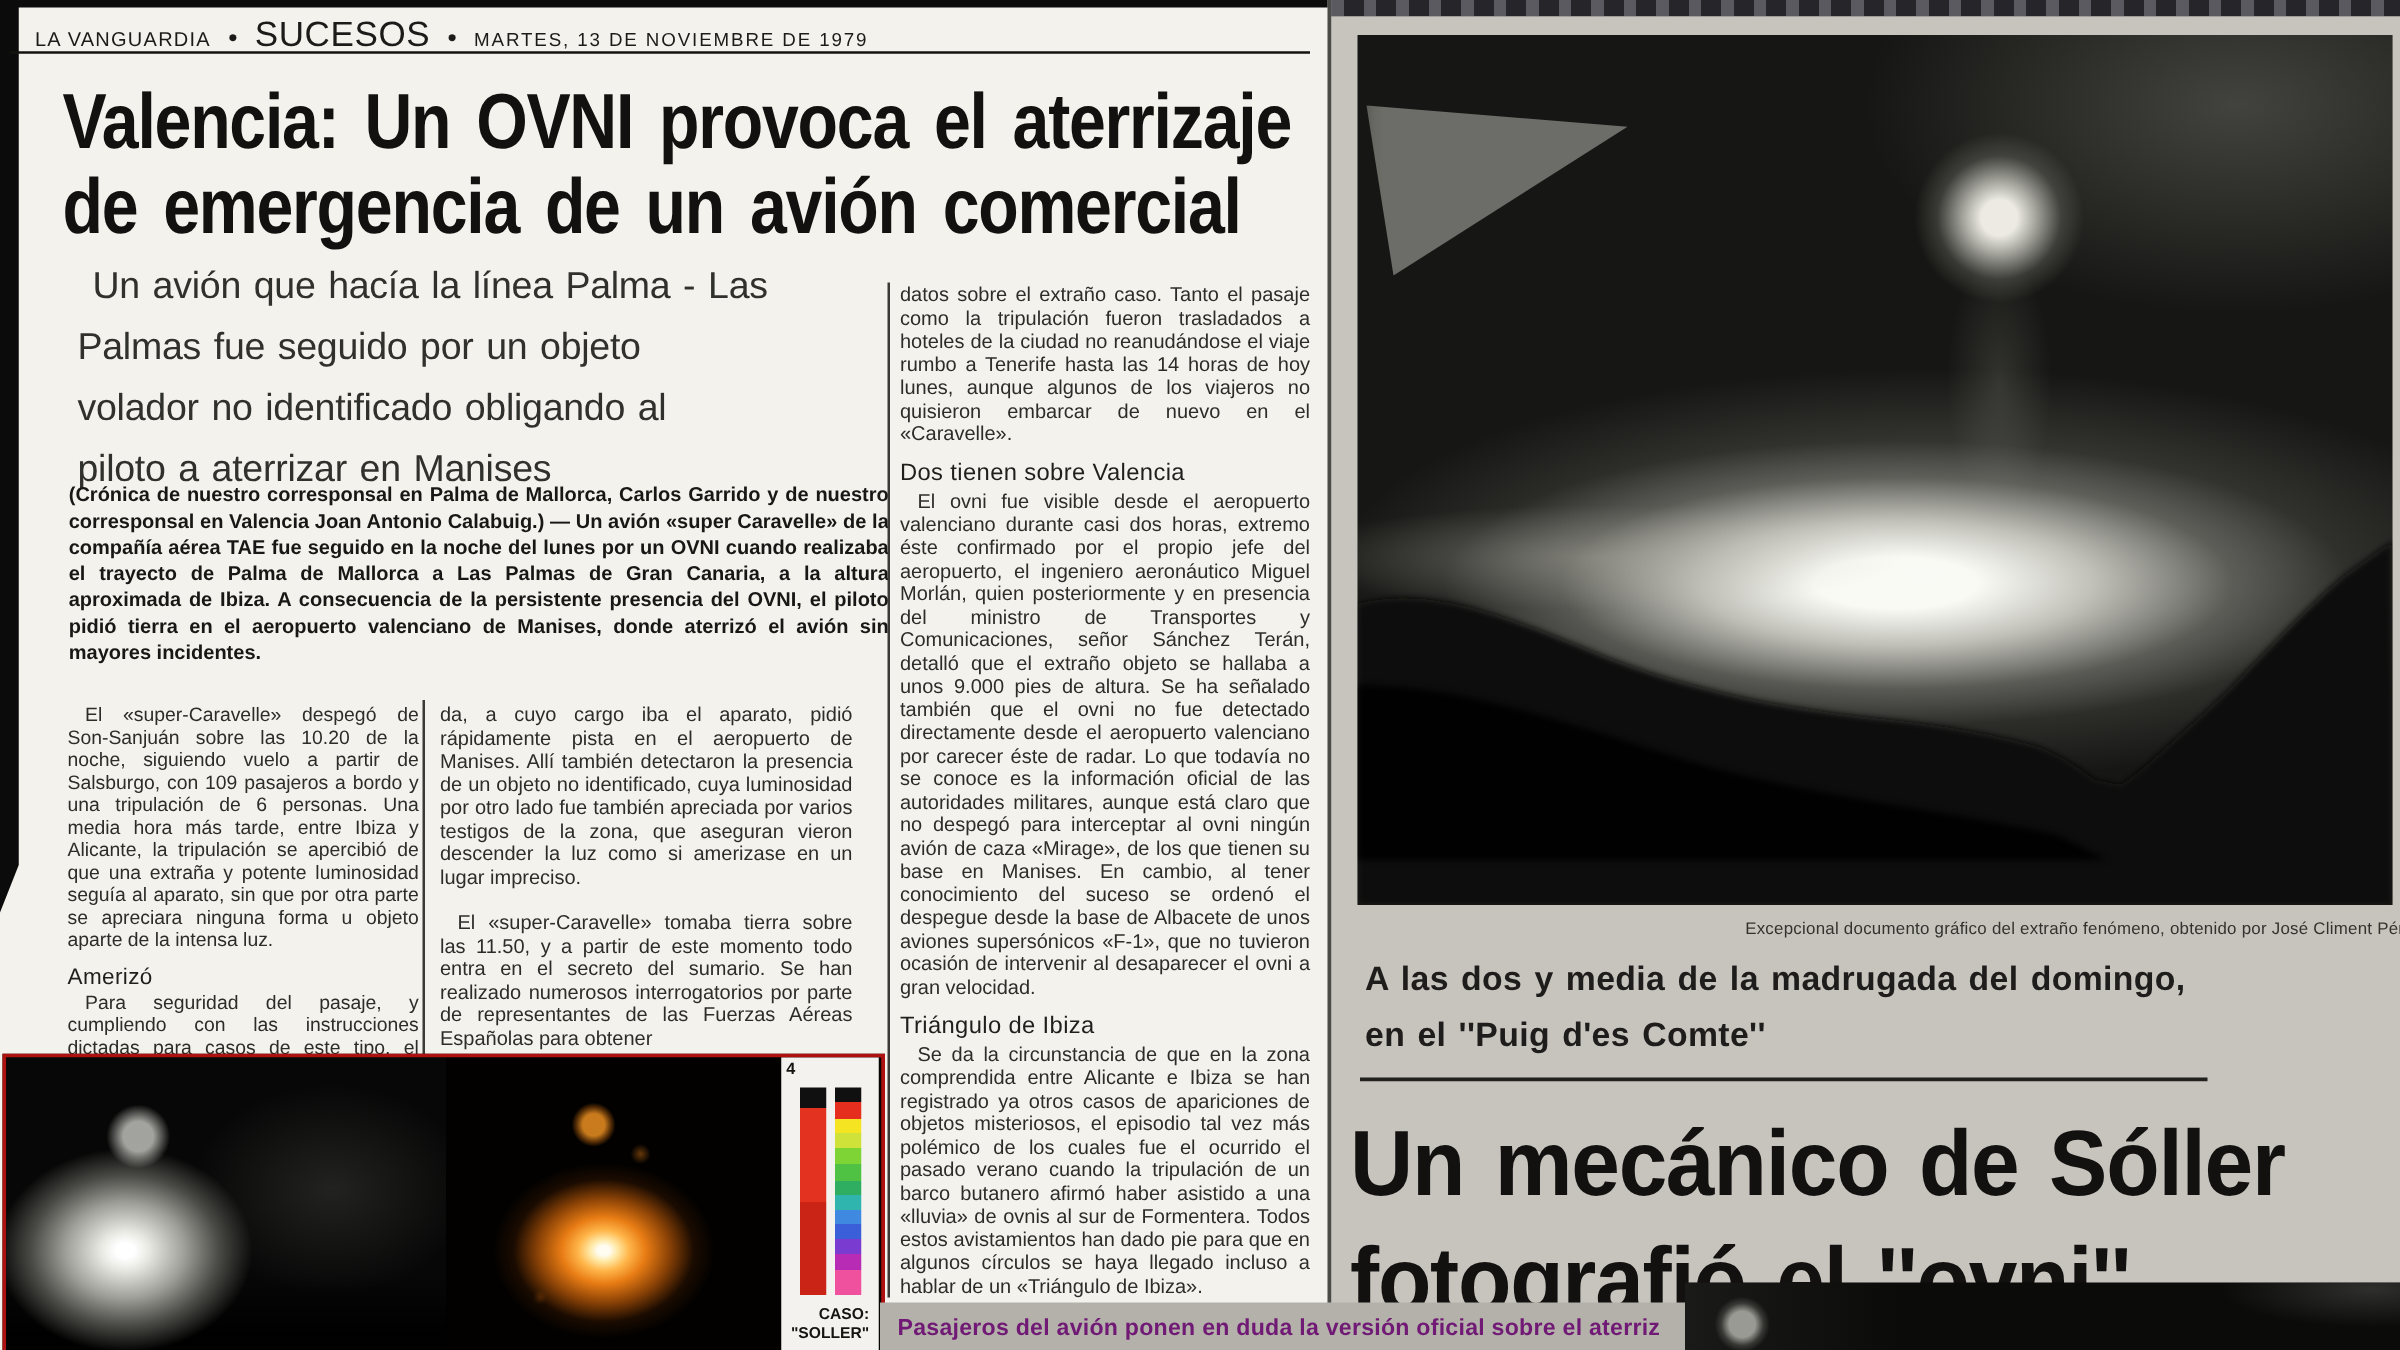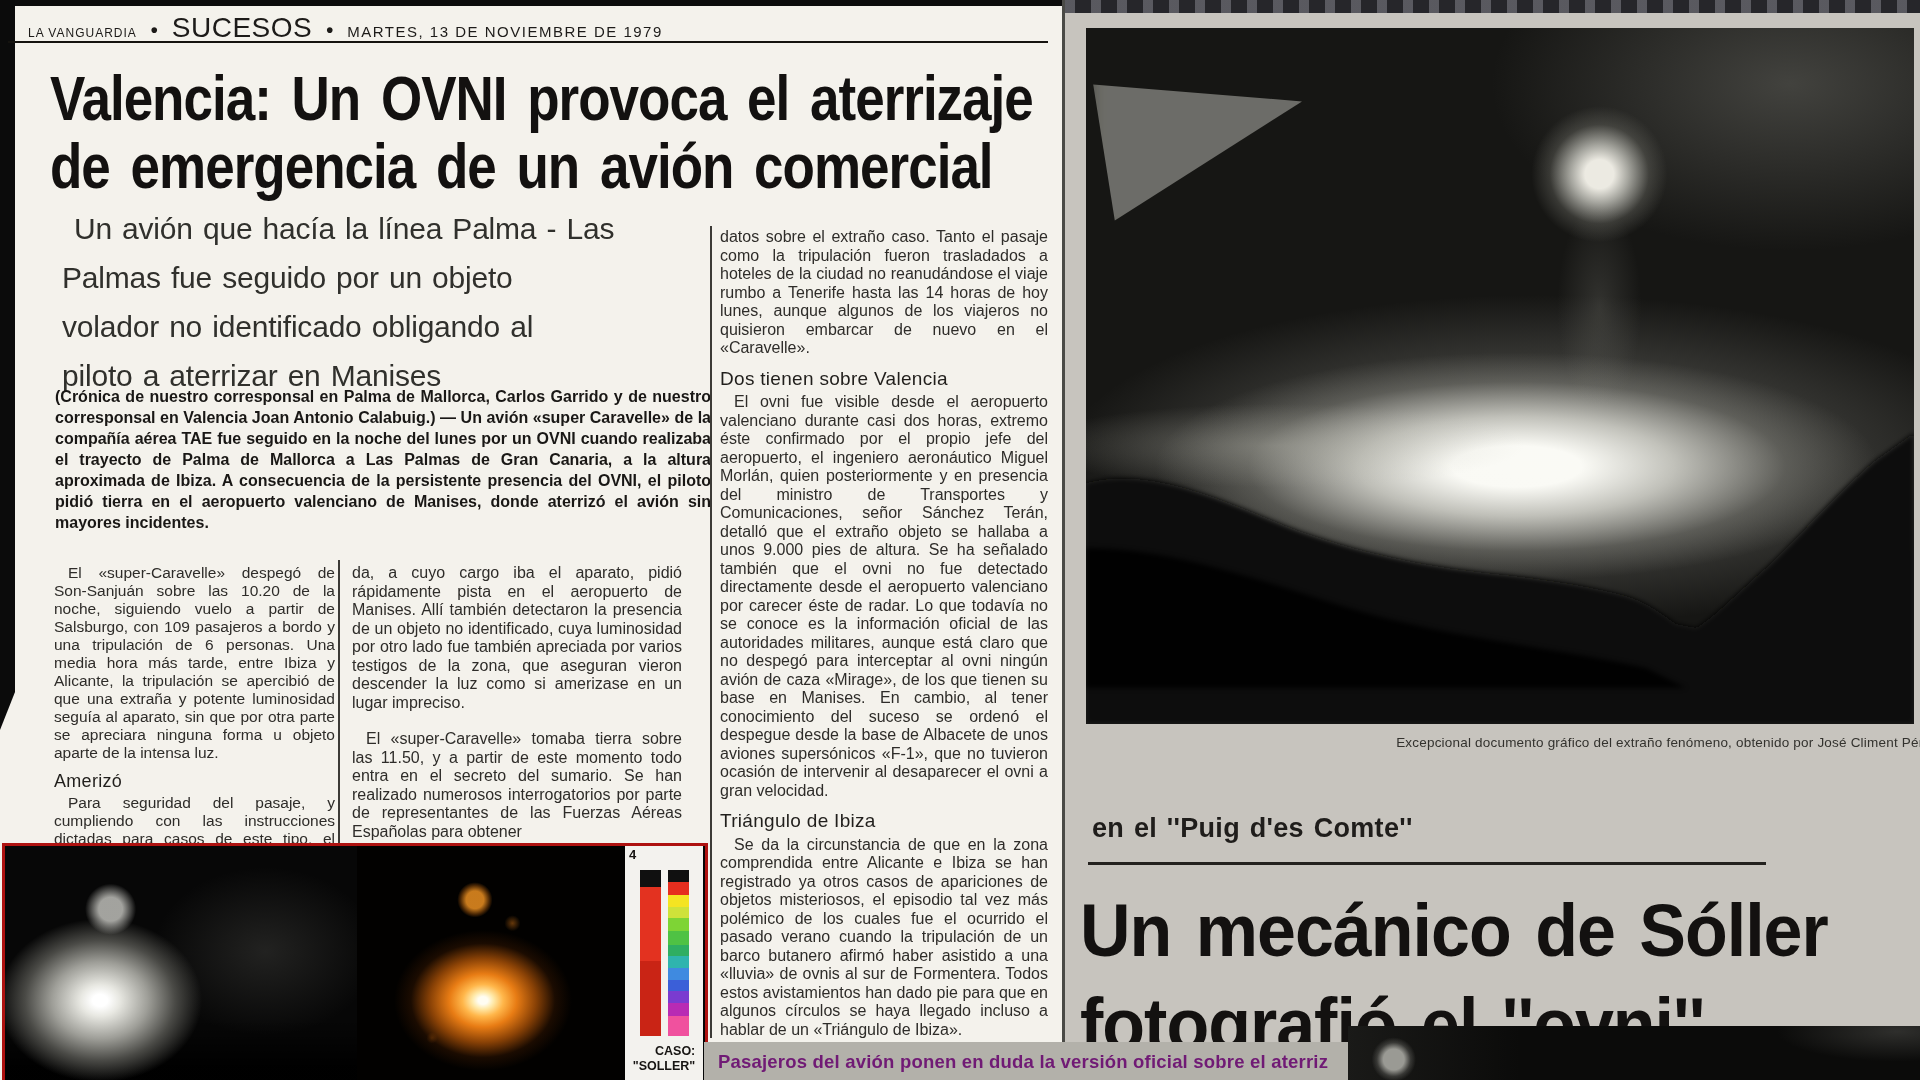--- a/index.html
+++ b/index.html
@@ -8,21 +8,21 @@
   .abs{position:absolute;}
 
   
   #left-clip{left:0;top:0;width:1062px;height:1080px;background:#f4f2ec;z-index:1;}
   #topstrip-left{left:0;top:0;width:1062px;height:6px;background:#0c0c0c;z-index:3;}
   #left-edge{left:0;top:0;width:15px;height:692px;background:#0b0b0b;z-index:3;}
   #left-edge:after{content:"";position:absolute;left:0;bottom:-38px;border-left:15px solid #0b0b0b;
                    border-bottom:38px solid transparent;}
 
   #masthead{left:28px;top:12px;display:flex;align-items:baseline;gap:14px;color:#1d1b19;z-index:4;}
-  .mast-pub{font-size:12px;letter-spacing:1px;font-weight:500;}
+  .mast-pub{font-size:16px;letter-spacing:1px;font-weight:500;}
   .mast-dot{font-size:20px;font-weight:700;}
   .mast-sec{font-size:28px;font-weight:400;letter-spacing:.5px;}
   .mast-date{font-size:15px;letter-spacing:1.5px;font-weight:500;}
   #mast-rule{left:8px;top:41px;width:1040px;height:2px;background:#15130f;z-index:4;}
 
   .headline{left:50px;color:#131110;font-weight:700;font-size:53px;letter-spacing:-1px;
             word-spacing:7px;transform:scaleY(1.18);transform-origin:left top;white-space:nowrap;z-index:2;}
   #headline1{top:62px;} #headline2{top:130px;}
 
   .deck{left:62px;color:#30302c;font-size:30px;font-weight:400;letter-spacing:-.2px;
@@ -187,20 +187,21 @@
         </defs>
       <path filter="url(#b1)" fill="#0b0b0a" d="M0,455 C60,440 120,465 200,498 C270,525 340,538 400,545 C450,550 495,556 540,568
            C560,574 575,585 590,596 L610,600 C630,588 650,566 680,540 C715,508 745,470 790,432
            L828,405 L828,696 L0,696 Z"></path>
       <path filter="url(#b1)" fill="#060606" opacity=".9" d="M0,520 C90,520 180,555 280,585 C380,612 470,620 560,640 L600,660 L0,660 Z"></path>
     </svg>
   </div>
 
   <div id="photo-caption" class="abs">Excepcional documento gráfico del extraño fenómeno, obtenido por José Climent Pérez.</div>
 
+  <div id="kicker1" class="abs kicker">A las dos y media de la madrugada del domingo,</div>
   <div id="kicker2" class="abs kicker">en el ''Puig d'es Comte''</div>
   <div id="kicker-rule" class="abs"></div>
 
   <div id="bigh1" class="abs big-headline">Un mecánico de Sóller</div>
   <div id="bigh2" class="abs big-headline">fotografió el ''ovni''</div>
 
   <div id="bottom-strip" class="abs">
     <div id="strip-text">Pasajeros del avión ponen en duda la versión oficial sobre el aterriz</div>
   </div>
   <div id="dark-photo" class="abs"></div>

